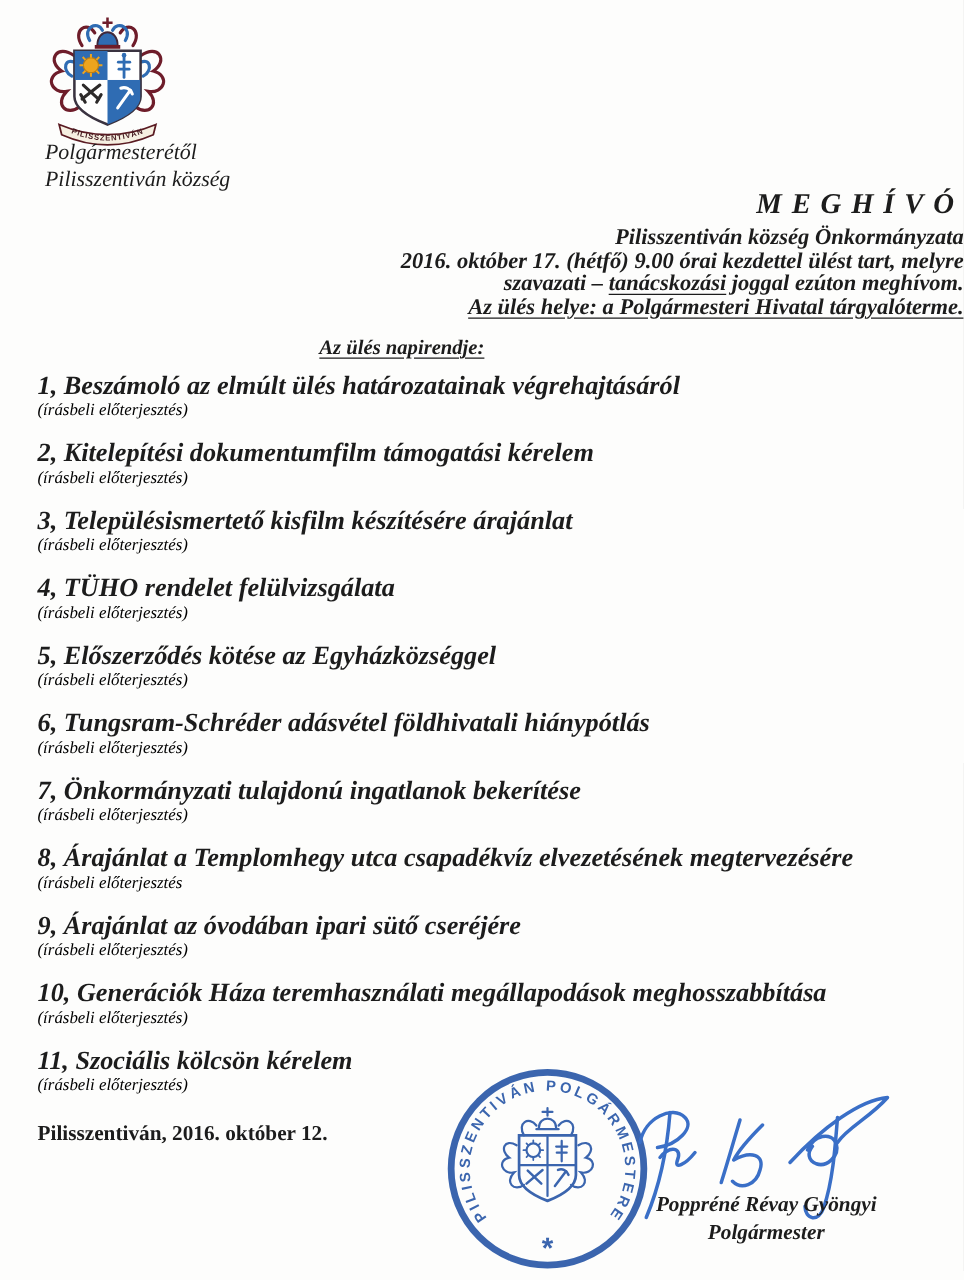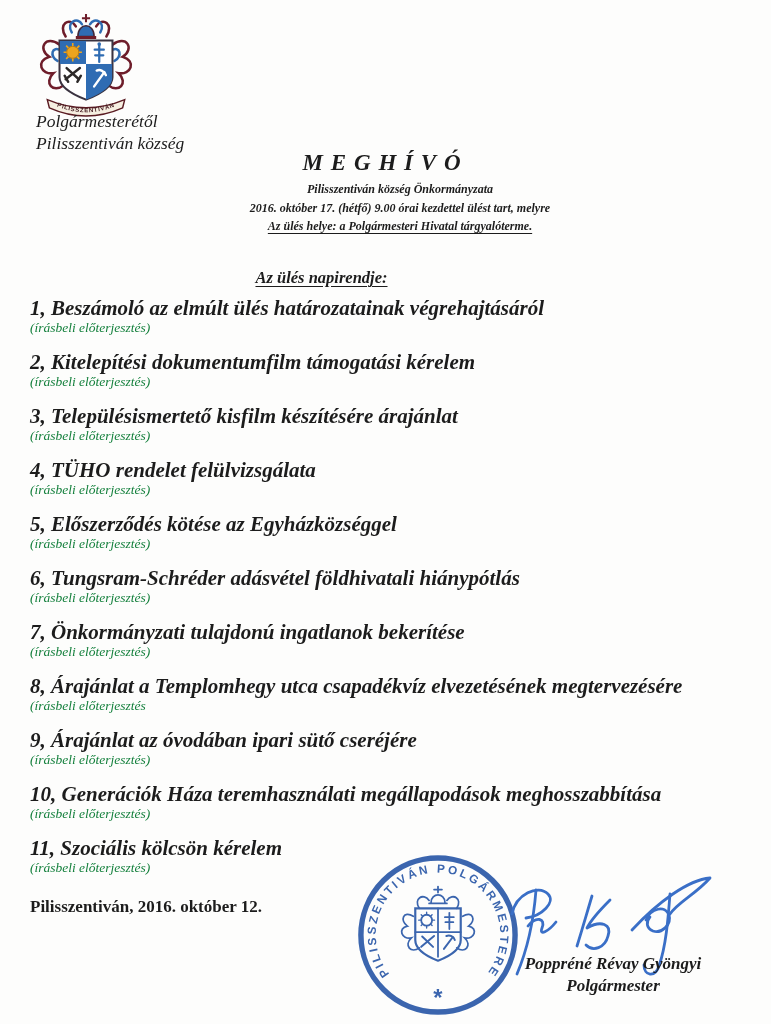--- a/index.html
+++ b/index.html
@@ -6,34 +6,34 @@
   .page{
     position:relative;width:771px;height:1024px;margin:0 auto;
     background:#fdfdfc;overflow:hidden;
     font-family:"Liberation Serif", serif;color:#1c1c1c;
   }
   
   .crest{position:absolute;left:28px;top:10px;width:116px;height:110px;}
   
   .sender{position:absolute;left:36px;top:110px;font-style:italic;font-size:17.5px;line-height:22px;}
   
-  .invite{position:absolute;left:0;top:149px;width:771px;text-align:center;font-weight:bold;font-style:italic;}
+  .invite{position:absolute;left:0;top:149px;width:771px;text-align:right;font-weight:bold;font-style:italic;}
   .invite .title{font-size:23px;letter-spacing:0.34em;line-height:28px;margin-bottom:3px;}
-  .invite .hline{font-size:12px;line-height:18.5px;padding-left:29px;}
+  .invite .hline{font-size:18px;line-height:18.5px;padding-left:29px;}
   .u{text-decoration:underline;text-underline-offset:3px;}
   .agenda-heading{
     position:absolute;left:0;top:268px;width:643px;text-align:center;
     font-weight:bold;font-style:italic;font-size:16.5px;
     text-decoration:underline;text-underline-offset:3px;
   }
   
   .agenda{position:absolute;left:30px;top:297px;width:720px;}
   .item{margin-bottom:14px;}
   .item .t{font-weight:bold;font-style:italic;font-size:21px;line-height:22px;}
-  .item .n{font-style:italic;font-size:13.5px;line-height:18px;color:#15803d;}
+  .item .n{font-style:italic;font-size:13.5px;line-height:18px;color:#000000;}
   
   .dateline{position:absolute;left:30px;top:897px;font-weight:bold;font-size:17px;}
   .stamp{position:absolute;left:354px;top:851px;width:168px;height:168px;opacity:0.92;}
   .signature{position:absolute;left:472px;top:868px;width:246px;height:118px;}
   .signer{position:absolute;left:482px;top:953px;width:262px;text-align:center;
           font-weight:bold;font-style:italic;font-size:17px;line-height:22px;font-family:Liberation Serif, serif;}
 </style>
 </head>
 <body>
 
@@ -104,20 +104,21 @@
 
   <div class="sender">
     <div>Polgármesterétől</div>
     <div>Pilisszentiván község</div>
   </div>
 
   <div class="invite">
     <div class="title">MEGHÍVÓ</div>
     <div class="hline">Pilisszentiván község Önkormányzata</div>
     <div class="hline">2016. október 17. (hétfő) 9.00 órai kezdettel ülést tart, melyre</div>
+    <div class="hline"><span>szavazati – </span><span class="u">tanácskozási</span><span> joggal ezúton meghívom.</span></div>
     <div class="hline u">Az ülés helye: a Polgármesteri Hivatal tárgyalóterme.</div>
   </div>
 
   <div class="agenda-heading">Az ülés napirendje:</div>
 
   <div class="agenda">
     <div class="item">
       <div class="t"><span>1,</span> <span>Beszámoló az elmúlt ülés határozatainak végrehajtásáról</span></div>
       <div class="n">(írásbeli előterjesztés)</div>
     </div>

